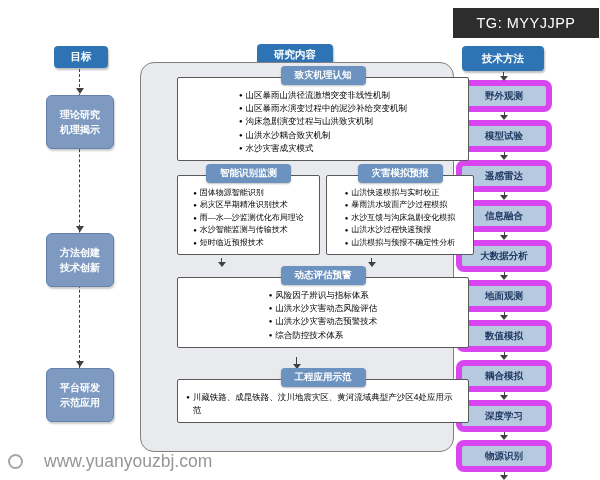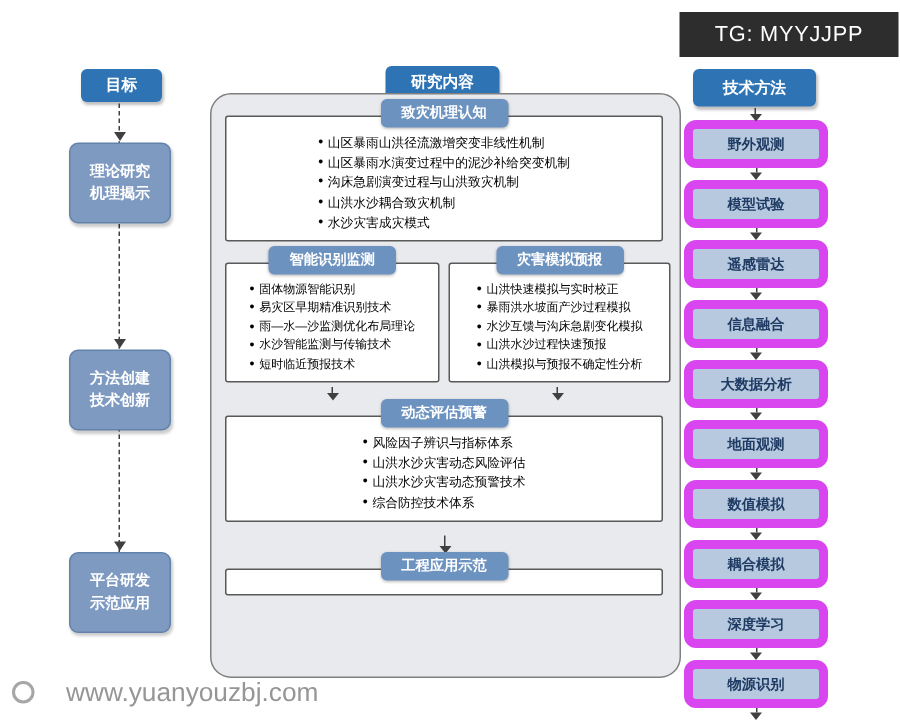--- a/index.html
+++ b/index.html
@@ -23,21 +23,21 @@
   #lbox1{top:95px}#lbox2{top:233px}#lbox3{top:368px}
   
   .dashline{position:absolute;left:79px;top:69px;height:299px;border-left:1.5px dashed #404040;z-index:1;}
   .tri{position:absolute;width:0;height:0;border-left:4px solid transparent;border-right:4px solid transparent;
     border-top:6px solid #404040;z-index:1;}
   #tri1{left:76px;top:88px}#tri2{left:76px;top:226px}#tri3{left:76px;top:361px}
   
   .container-mid{position:absolute;left:140px;top:62px;width:312px;height:388px;background:#e9eaee;
     border:1px solid #808080;border-radius:14px;}
   
-  .sec{position:absolute;display:flex;flex-direction:column;align-items:center;}
+  .sec{position:absolute;display:flex;flex-direction:column;align-items:center;margin-left:27px;}
   .sec .pill{position:relative;z-index:3;background:#6c92bf;color:#fff;font-weight:bold;font-size:9.5px;
     padding:3px 14px;border-radius:4px;box-shadow:0 1px 2px rgba(0,0,0,.25);white-space:nowrap;}
   .sec .lbox{position:relative;z-index:2;background:#fff;border:1px solid #595959;border-radius:2px;
     margin-top:-8px;width:100%;padding:11px 4px 5px;box-sizing:border-box;}
   .sec1{left:150px;top:66px;width:292px;}
   .sec2{left:150px;top:164px;width:143px;}
   .sec3{left:299px;top:164px;width:148px;}
   .sec4{left:150px;top:266px;width:292px;}
   .sec5{left:150px;top:368px;width:292px;}
   .blist{list-style:none;margin:0 auto;padding:0;width:fit-content;max-width:97%;}
@@ -147,20 +147,21 @@
         <li class="bitem">综合防控技术体系</li>
       </ul>
   </div>
 </div>
 
 <div class="sec sec5">
   <div class="pill">工程应用示范</div>
   <div class="lbox">
     <ul class="blist">
 
+        <li class="bitem">川藏铁路、成昆铁路、汶川地震灾区、黄河流域典型产沙区4处应用示范</li>
       </ul>
   </div>
 </div>
 
 <div class="varrow" id="va-s23-s4a"></div>
 <div class="varrow" id="va-s23-s4b"></div>
 <div class="varrow" id="va-s4-s5"></div>
 <div class="varrow" id="va-tech"></div>
 
 <div class="right-col">

